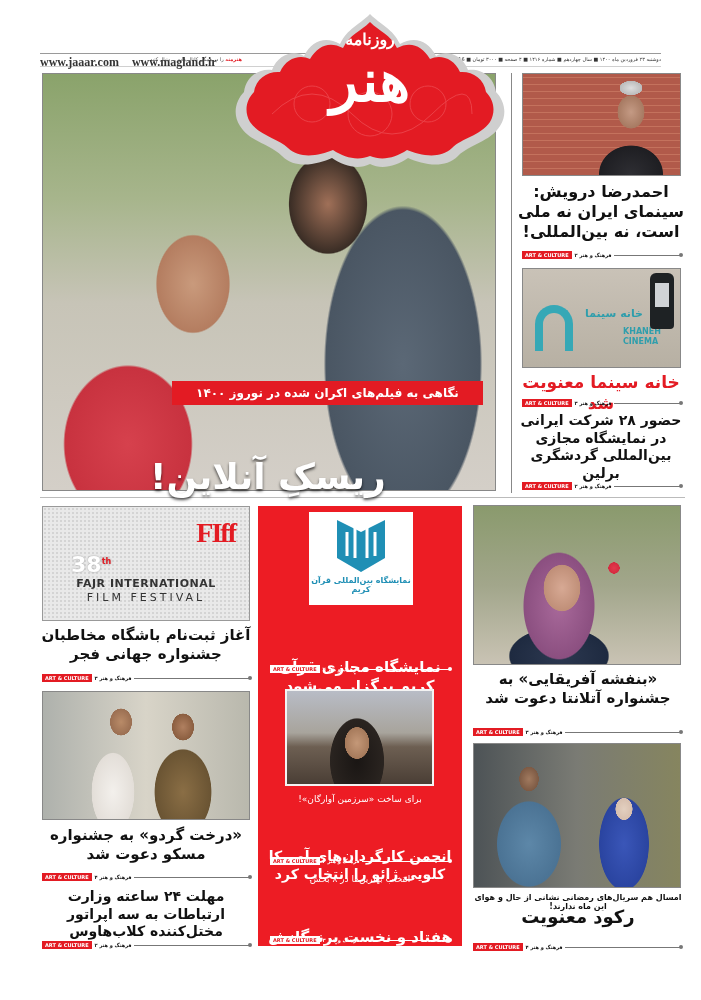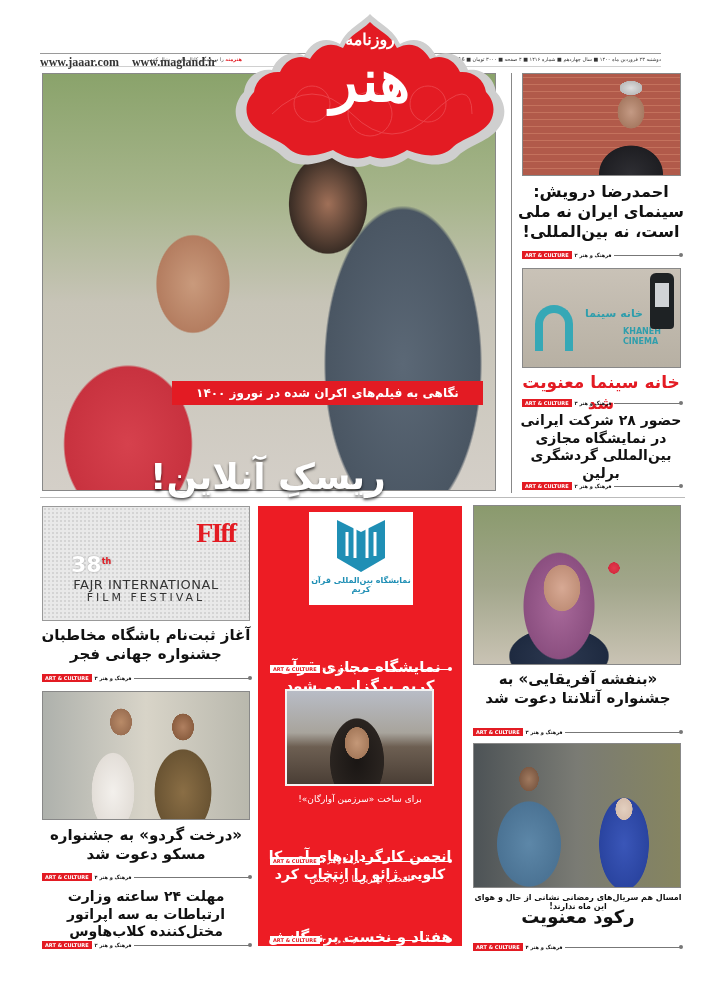--- a/index.html
+++ b/index.html
@@ -63,21 +63,21 @@
       radial-gradient(ellipse 20px 26px at 70px 52px, #c49878 0%, #a67a5b 60%, transparent 62%),
       radial-gradient(ellipse 38px 60px at 70px 70px, #1a1614 0%, #2a2420 70%, transparent 72%),
       linear-gradient(180deg, #b8bcc6 0%, #a8a49c 45%, #6d5f52 60%, #4a3e35 100%);
   }
 
   
   .fiff-box { left: 42px; top: 506px; width: 208px; height: 115px; background: #e9e9e9; border: 1px solid #999; overflow: hidden; }
   .fiff-big { position: absolute; right: 14px; top: 12px; color: #e31b23; font-family: Liberation Serif, serif; font-weight: bold; font-size: 28px; letter-spacing: -2px; line-height: 1; }
   .fiff-38 { position: absolute; left: 28px; top: 45px; color: #fff; font-weight: bold; font-size: 22px; text-shadow: 0 0 2px #999; }
   .fiff-38 sup { color: #e31b23; font-size: 8px; }
-  .fiff-l1 { position: absolute; left: 0; right: 0; top: 70px; text-align: center; font-size: 13px; color: #333; letter-spacing: 0.5px; }
+  .fiff-l1 { position: absolute; left: 0; right: 0; top: 70px; text-align: center; font-size: 11px; color: #333; letter-spacing: 0.5px; font-weight: bold; }
   .fiff-l2 { position: absolute; left: 0; right: 0; top: 84px; text-align: center; font-size: 11px; color: #333; letter-spacing: 3px; }
   .fiff-dots { position: absolute; inset: 0; background-image: radial-gradient(#cfcfcf 0.8px, transparent 1px); background-size: 4px 4px; opacity: .8; }
 
   .walnut-photo { left: 42px; top: 691px; width: 208px; height: 129px;
     background:
       radial-gradient(ellipse 18px 22px at 78px 30px, #b98b68 0%, #9b6f52 60%, transparent 62%),
       radial-gradient(ellipse 30px 55px at 70px 100px, #f3f0ec 0%, #e3ded8 70%, transparent 72%),
       radial-gradient(ellipse 18px 22px at 140px 35px, #b08060 0%, #8b5e40 60%, transparent 62%),
       radial-gradient(ellipse 40px 60px at 140px 100px, #8a6e45 0%, #6a5433 70%, transparent 72%),
       linear-gradient(90deg, #aeb1ac 0%, #d8d4c8 50%, #b9b8ad 100%);

